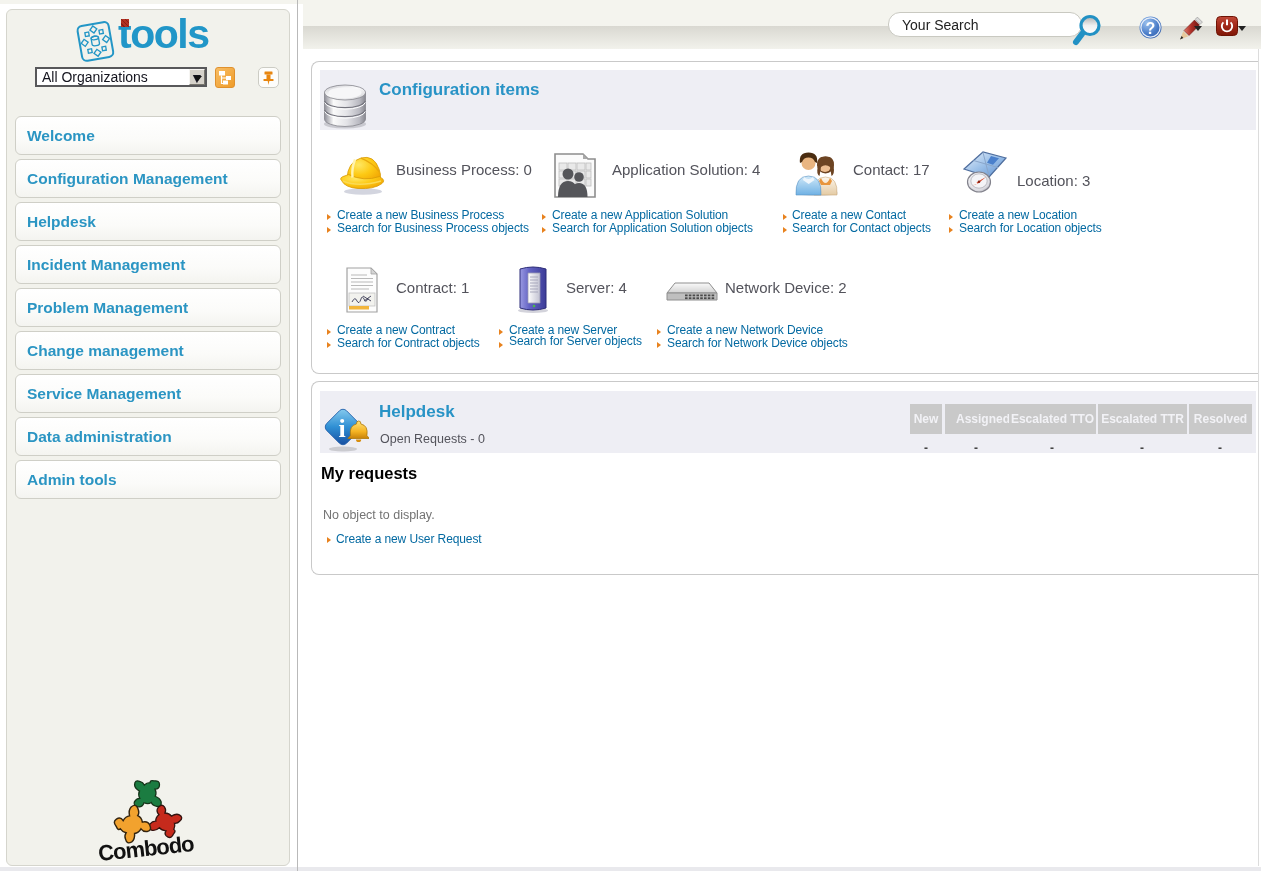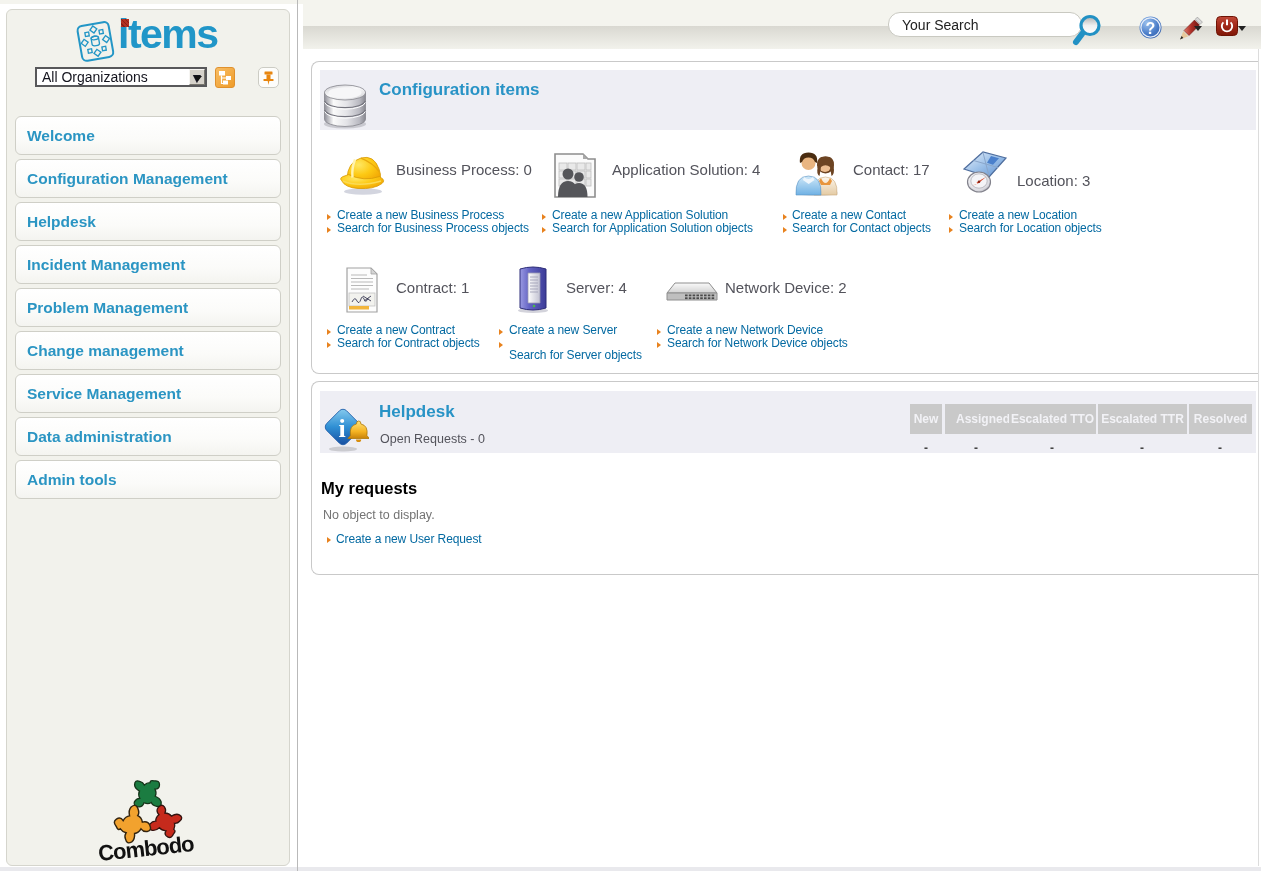--- a/index.html
+++ b/index.html
@@ -50,21 +50,21 @@
 #panel2 { left:311px; top:381px; width:947px; height:194px; border-right:none; border-radius:8px 0 0 8px;}
 .phead { position:absolute; left:8px; width:936px; background:#eeeef4; }
 .ptitle { position:absolute; font-weight:bold; font-size:17px; color:#2893c6; line-height:20px;}
 .itext { position:absolute; font-size:15px; color:#53535b; line-height:17px; }
 .lnk { position:absolute; font-size:12px; color:#0369a1; letter-spacing:-0.1px; line-height:13px;}
 .blt { position:absolute; width:0; height:0; border-left:4px solid #e8821e;
   border-top:3px solid transparent; border-bottom:3px solid transparent; }
 .th { position:absolute; top:22px; height:30px; background:#c9c9c9; color:#f2f2f6;
   font-weight:bold; font-size:12px; text-align:center; line-height:30px; }
 .dash { position:absolute; top:59px; font-size:12px; color:#444; font-weight:bold; }
-#myreq { left:9px; top:82px; font-size:16.5px; font-weight:bold; color:#000; position:absolute; line-height:19px;margin-top:15px;}
+#myreq { left:9px; top:82px; font-size:16.5px; font-weight:bold; color:#000; position:absolute; line-height:19px;}
 #noobj { left:11px; top:126px; font-size:12.5px; color:#737373; position:absolute; }
 </style>
 </head>
 <body>
 <div class="abs" id="topstrip"></div>
 <div class="abs" id="maintop"></div>
 <div class="abs" id="maingrad"></div>
 <div class="abs" id="bottomstrip"></div>
 <div class="abs" id="vline"></div>
 <div class="abs" id="rline"></div>
@@ -80,21 +80,21 @@
         <rect x="20" y="33" width="5.2" height="5.2" transform="rotate(45 22.6 35.6)"></rect>
         <rect x="8.6" y="20.4" width="5.2" height="5.2" transform="rotate(45 11.2 23)"></rect>
         <rect x="31.4" y="20.4" width="5.2" height="5.2" transform="rotate(45 34 23)"></rect>
         <rect x="13.2" y="12.6" width="4" height="4"></rect>
         <rect x="28.2" y="12.6" width="4" height="4"></rect>
         <rect x="13.2" y="30.4" width="4" height="4"></rect>
         <rect x="28.2" y="30.4" width="4" height="4"></rect>
       </g>
     </g>
   </svg>
-  <div class="abs" id="logotext">items</div>
+  <div class="abs" id="logotext">tools</div>
   <div class="abs" id="idot"></div>
   <div class="abs" id="orgsel">
       <span class="txt">All Organizations</span>
       <span class="btn">▼</span>
     </div>
   <div class="abs" id="orgbtn"><svg width="18" height="19" viewBox="0 0 18 19">
     <g fill="#ffffff" stroke="none">
       <rect x="3" y="3" width="6" height="4.5"></rect>
       <rect x="10" y="8" width="5" height="4"></rect>
       <rect x="7" y="12.5" width="5" height="4"></rect>
@@ -393,21 +393,21 @@
   <div class="itext" style="left:413px; top:217px;">Network Device: 2</div>
 
   <div class="blt" style="left:15px; top:267px;"></div>
   <div class="lnk" style="left:25px; top:262px;">Create a new Contract</div>
   <div class="blt" style="left:15px; top:280px;"></div>
   <div class="lnk" style="left:25px; top:275px;">Search for Contract objects</div>
 
   <div class="blt" style="left:187px; top:267px;"></div>
   <div class="lnk" style="left:197px; top:262px;">Create a new Server</div>
   <div class="blt" style="left:187px; top:280px;"></div>
-  <div class="lnk" style="left:197px; top:287px;">Search for Server objects</div>
+  <div class="lnk" style="left:197px; top:273px;">Search for Server objects</div>
 
   <div class="blt" style="left:345px; top:267px;"></div>
   <div class="lnk" style="left:355px; top:262px;">Create a new Network Device</div>
   <div class="blt" style="left:345px; top:280px;"></div>
   <div class="lnk" style="left:355px; top:275px;">Search for Network Device objects</div>
 </div>
 
 <div class="abs panel" id="panel2">
   <div class="phead" style="top:9px; height:62px;"></div>
   <div class="ptitle" style="left:67px; top:20px;">Helpdesk</div>

